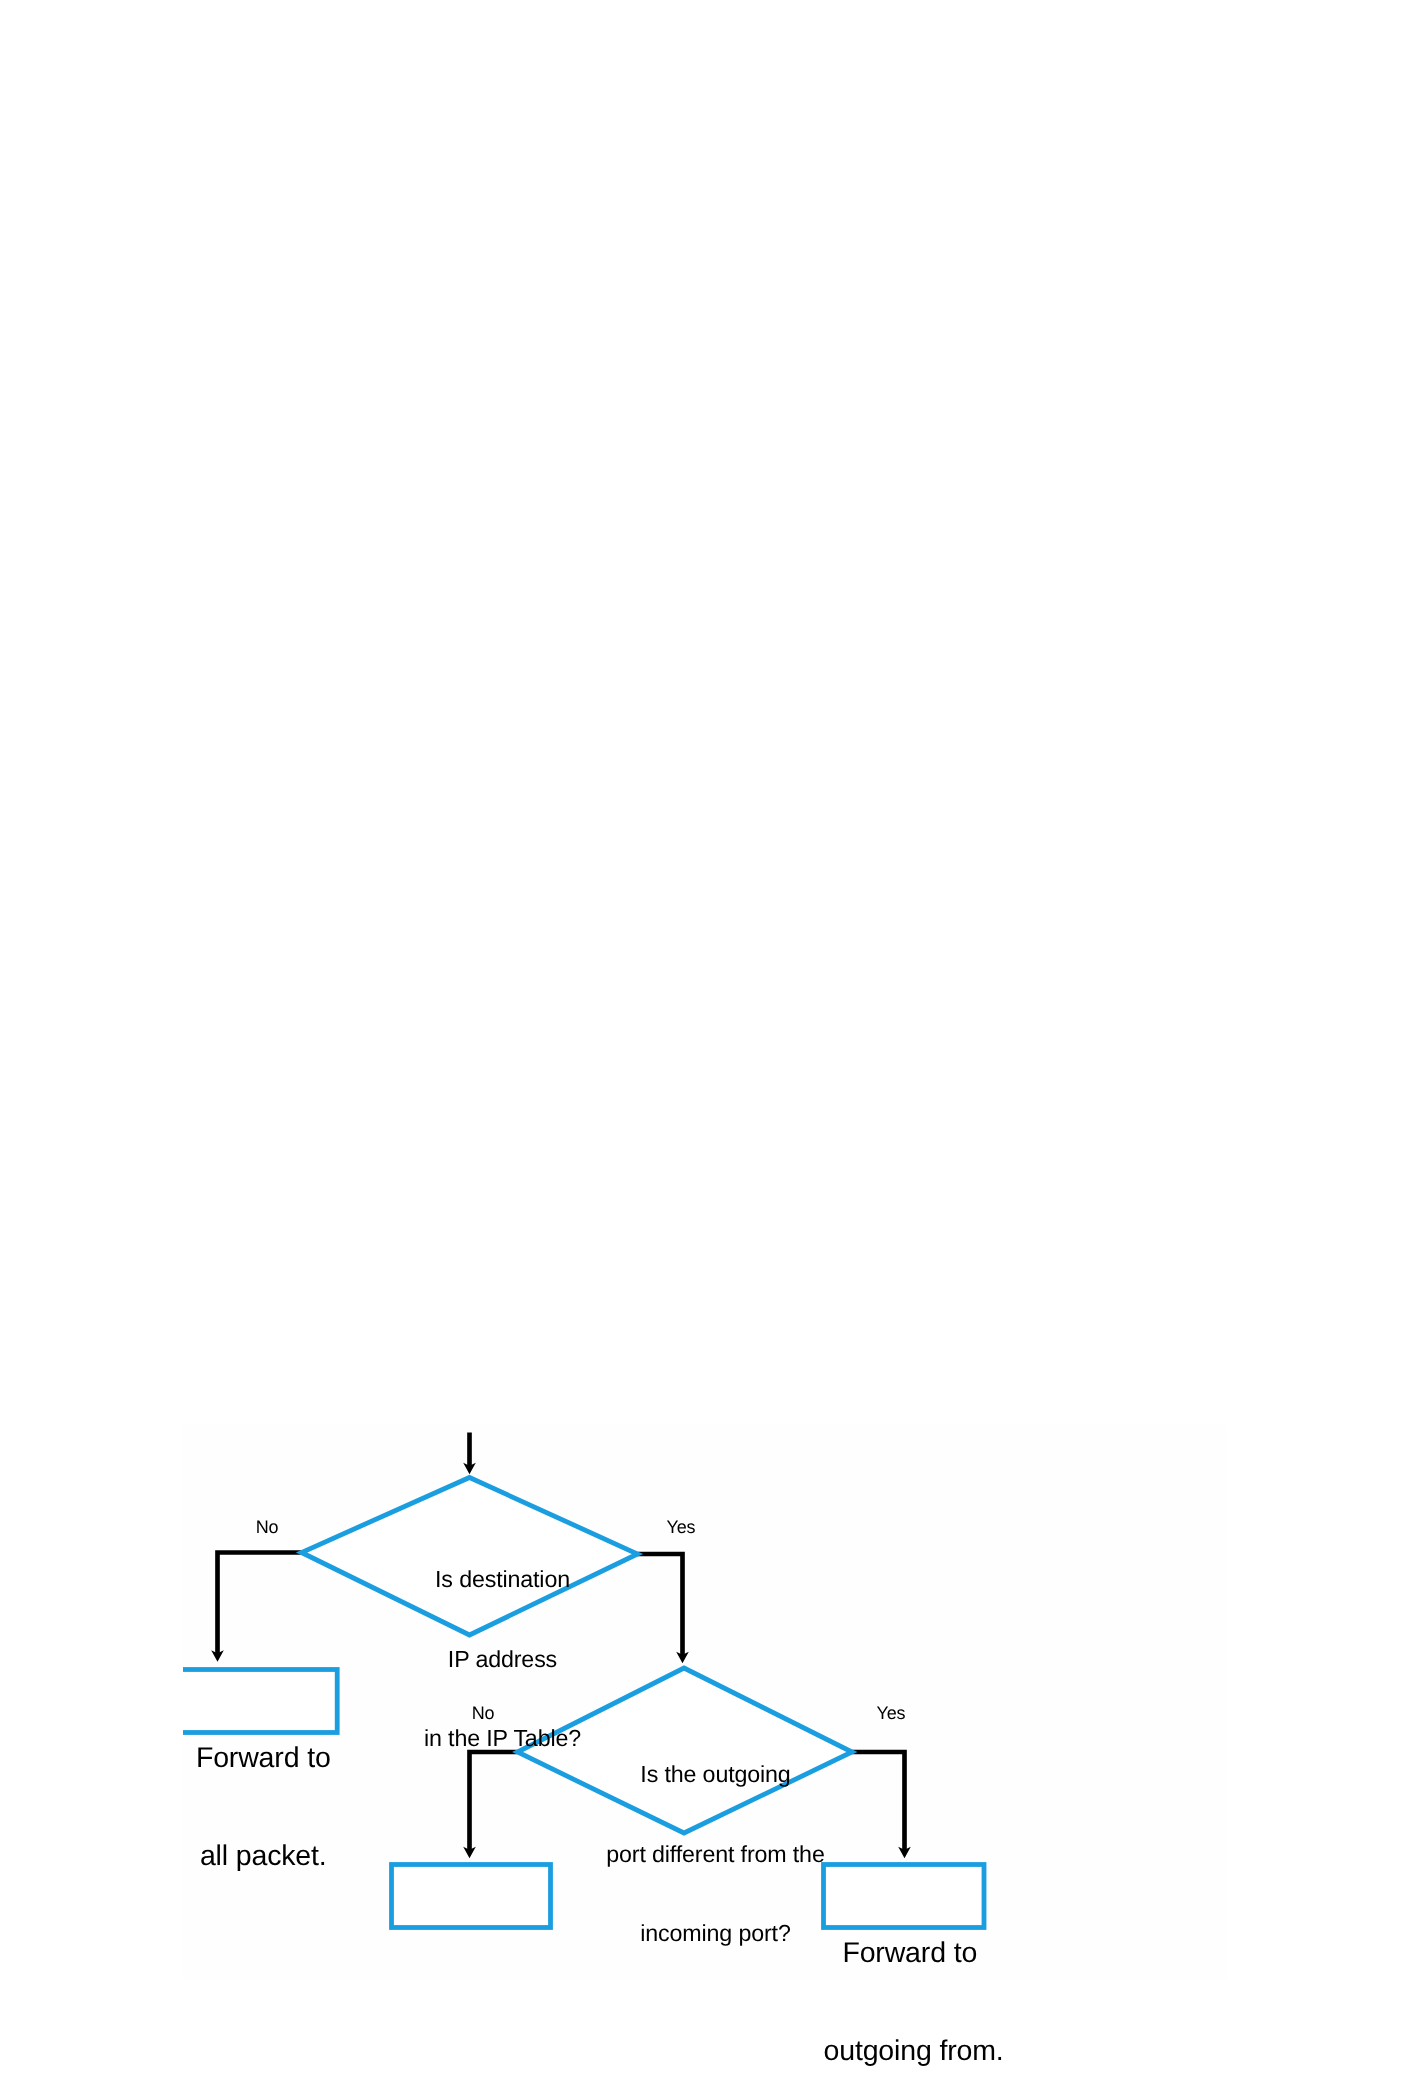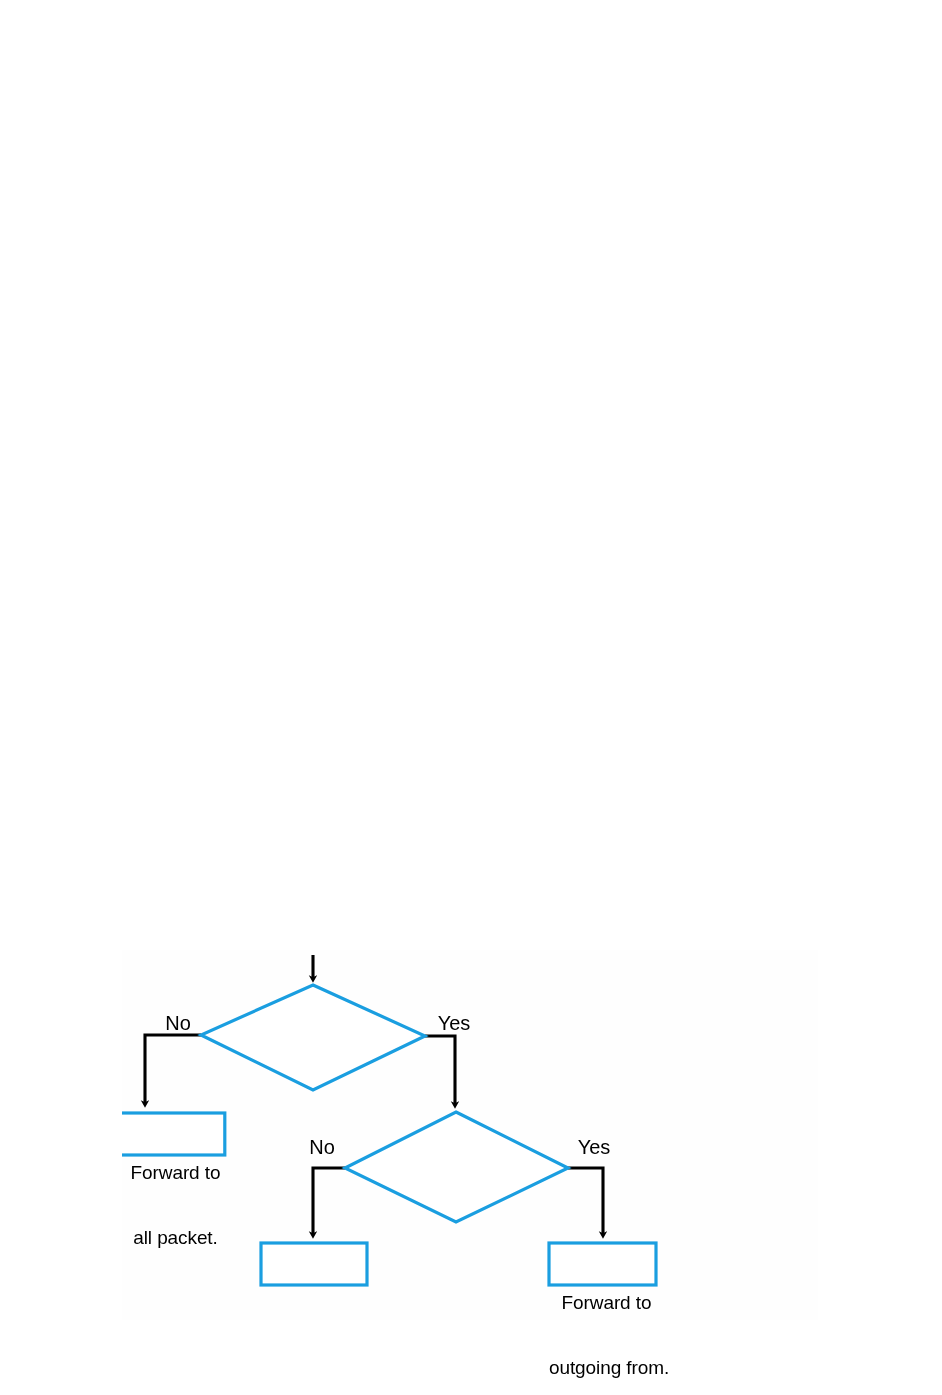--- a/index.html
+++ b/index.html
@@ -61,21 +61,21 @@
     font-size: 15.5px;
     letter-spacing: -0.1px;
   }
 
   .process-text {
     font-size: 19px;
     letter-spacing: -0.1px;
   }
 
   .edge-label {
-    font-size: 20px;
+    font-size: 12px;
     letter-spacing: -0.1px;
   }
 
   
   #decision-1-text {
     left: 101px;
     top: 60px;
     width: 224px;
   }
   
@@ -139,21 +139,31 @@
 
       <polygon points="334,162 446,218 334,272 223,218" fill="#ffffff" stroke="#1a9ee0" stroke-width="3.2" stroke-linejoin="miter"></polygon>
 
       <rect x="-3.2" y="163" width="106" height="42" fill="#ffffff" stroke="#1a9ee0" stroke-width="3.2"></rect>
 
       <rect x="139" y="293" width="106" height="42" fill="#ffffff" stroke="#1a9ee0" stroke-width="3.2"></rect>
 
       <rect x="427" y="293" width="107" height="42" fill="#ffffff" stroke="#1a9ee0" stroke-width="3.2"></rect>
     </svg>
 
+    <div class="node-text decision-text" id="decision-1-text">
+      <div>Is destination</div>
+      <div>IP address</div>
+      <div>in the IP Table?</div>
+    </div>
 
+    <div class="node-text decision-text" id="decision-2-text">
+      <div>Is the outgoing</div>
+      <div>port different from the</div>
+      <div>incoming port?</div>
+    </div>
 
     <div class="node-text process-text" id="process-all-ports-text">
       <div>Forward to</div>
       <div>all packet.</div>
     </div>
 
 
     <div class="node-text process-text" id="process-outgoing-text">
       <div>Forward to</div>
       <div>outgoing from.</div>

